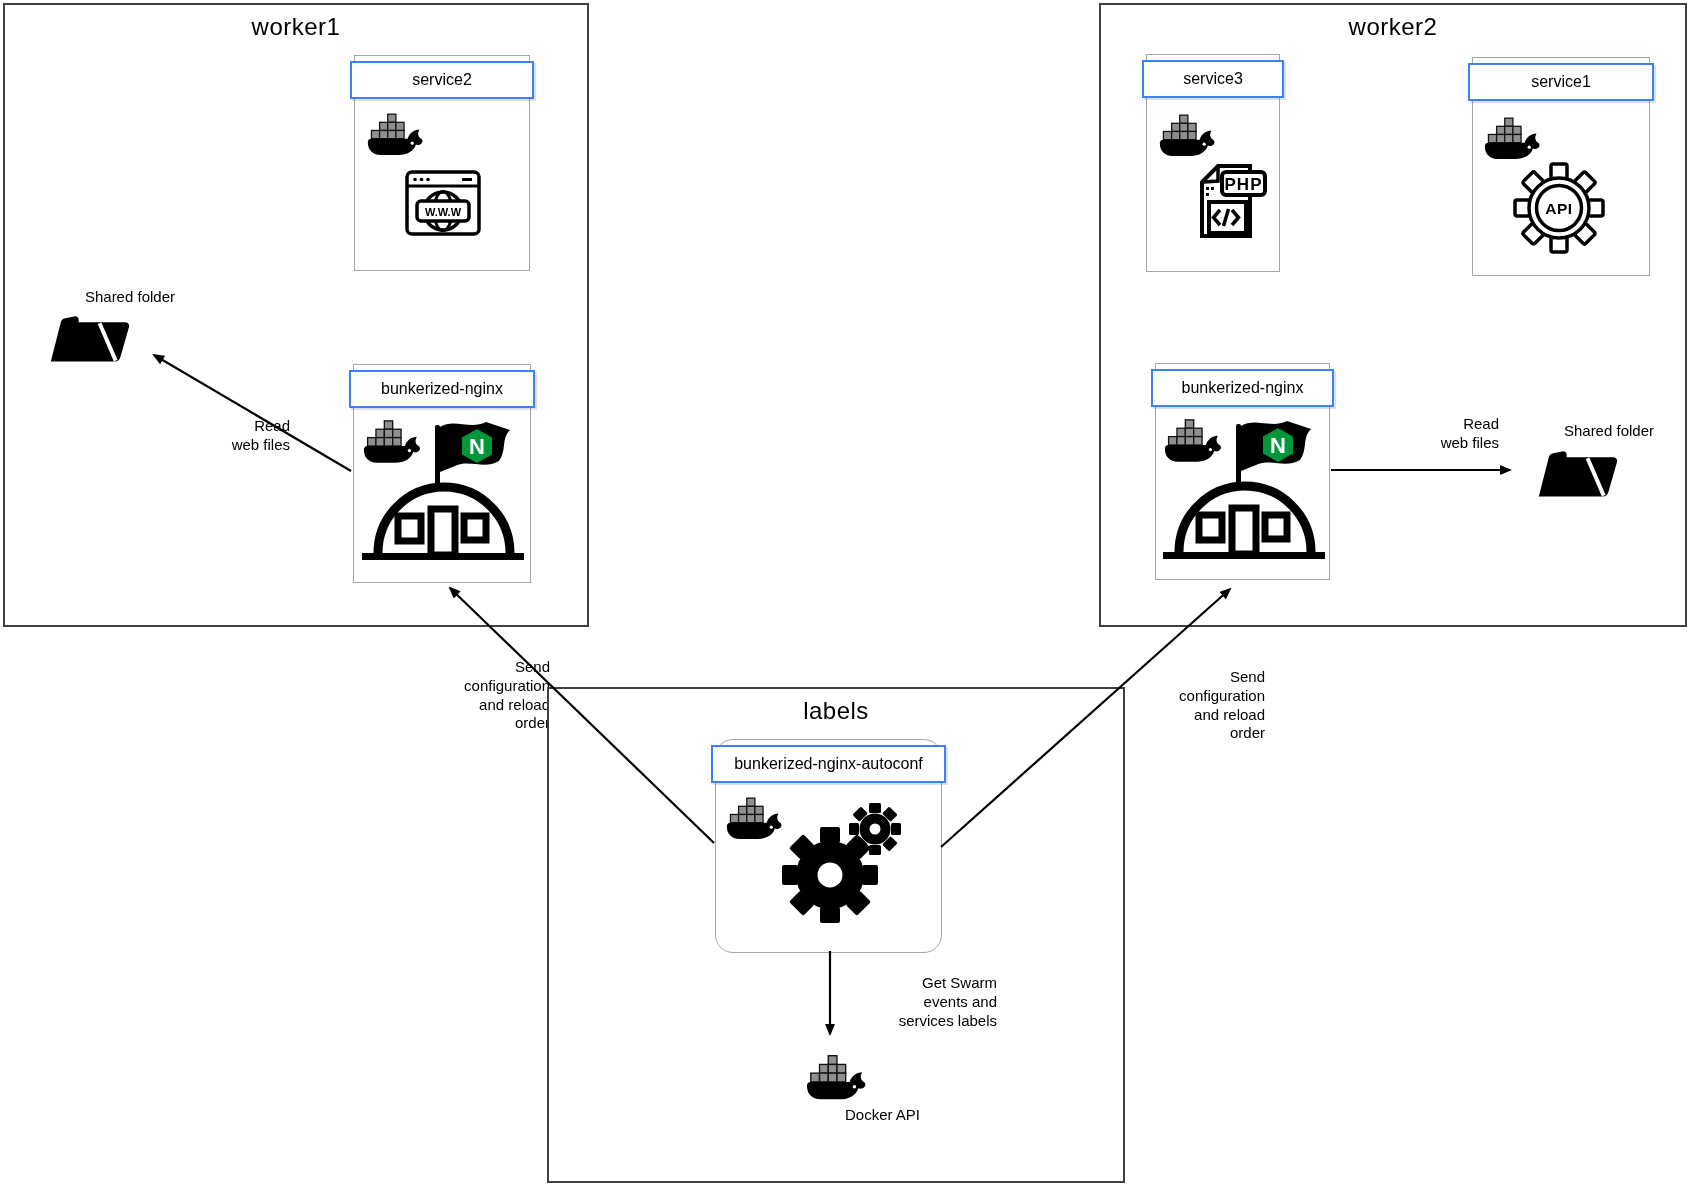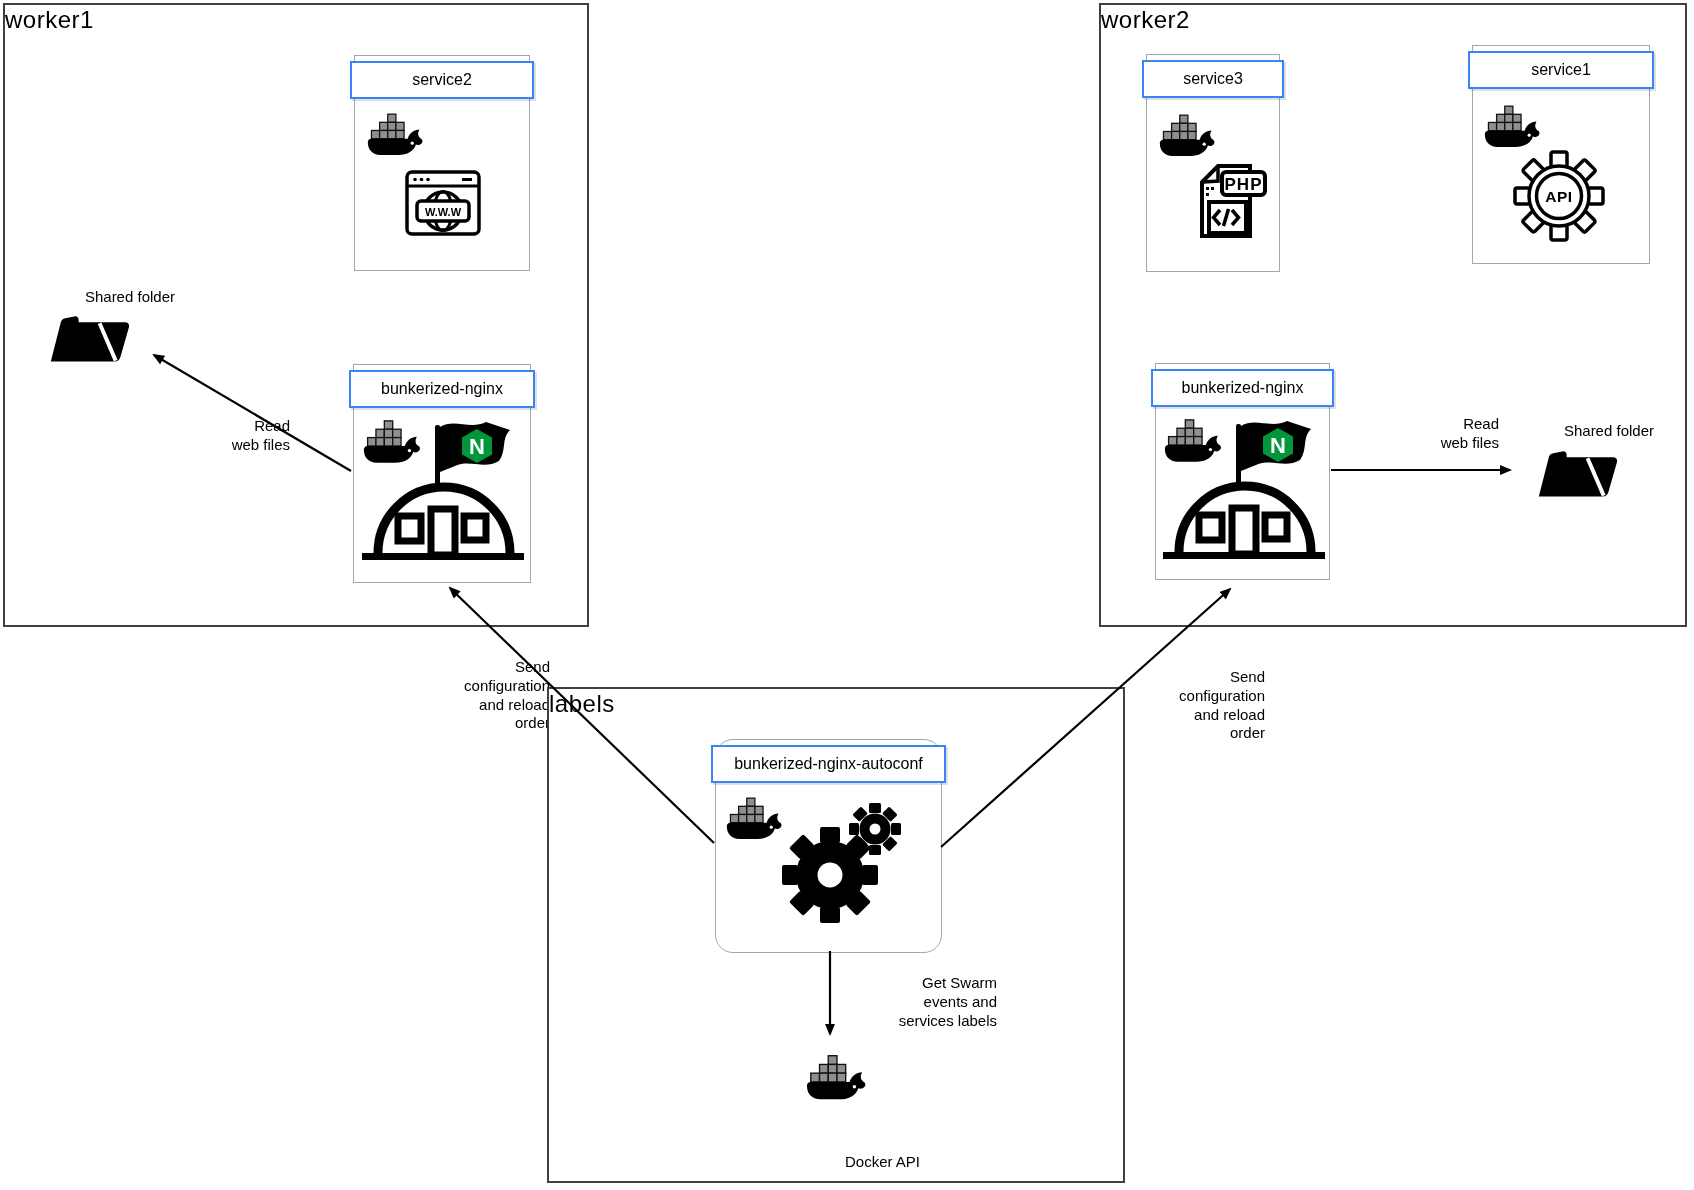--- a/index.html
+++ b/index.html
@@ -2,54 +2,54 @@
 <html><head>
 <meta charset="utf-8">
 <style>
   html,body{margin:0;padding:0;background:#fff;}
   .canvas{position:relative;width:1694px;height:1190px;background:#fff;
           font-family:"Liberation Sans",sans-serif;color:#000;overflow:hidden;}
   .node{position:absolute;border:2px solid #404040;background:#fff;box-sizing:border-box;z-index:1;}
   #worker1{left:3px;top:3px;width:586px;height:624px;}
   #worker2{left:1099px;top:3px;width:588px;height:624px;}
   #manager{left:547px;top:687px;width:578px;height:496px;}
-  .node-title{margin-top:1px;font-size:24px;letter-spacing:.5px;}
+  .node-title{text-align:center;margin-top:8px;font-size:24px;letter-spacing:.5px;}
   .cbox{position:absolute;border:1px solid #a6a6a6;background:#fff;box-sizing:border-box;}
   .cbar{position:absolute;left:-5px;right:-5px;top:5px;height:34px;background:#fff;
         border:2px solid #3b82f6;display:flex;align-items:center;justify-content:center;
         font-size:16px;box-shadow:2px 2px 0 rgba(0,0,0,.12);z-index:2;}
   .icon{position:absolute;}
   .lbl{position:absolute;font-size:15px;line-height:1.25;text-align:right;}
   
   #service2{left:349px;top:50px;width:176px;height:216px;}
   #bn1{left:348px;top:359px;width:178px;height:219px;}
   
   #service3{left:45px;top:49px;width:134px;height:218px;}
-  #service1{left:371px;top:40px;width:178px;height:219px;}
+  #service1{left:371px;top:52px;width:178px;height:219px;}
   #bn2{left:54px;top:358px;width:175px;height:217px;}
   
   #autoconf{left:166px;top:50px;width:227px;height:214px;border-radius:18px;}
   
   #service2 .whale{left:11px;top:56px;}   #service2 .www{left:50px;top:114px;}
   #service3 .whale{left:11px;top:58px;}   #service3 .php{left:40px;top:106px;}
   #service1 .whale{left:10px;top:58px;}   #service1 .api{left:40px;top:104px;}
   #bn1 .bunk{left:6px;top:52px;}          #bn2 .bunk{left:5px;top:52px;}
   #autoconf .whale{left:9px;top:56px;}    #autoconf .gears{left:64px;top:62px;}
   
   #lbl-shared-w1{left:20px;top:283px;width:150px;}
   #folder-w1{left:42px;top:306px;}
   #lbl-read-w1{left:155px;top:412px;width:130px;}
   
   #lbl-read-w2{left:268px;top:410px;width:130px;}
   #lbl-shared-w2{left:418px;top:417px;width:135px;}
   #folder-w2{left:432px;top:441px;}
   
   #lbl-getswarm{left:288px;top:285px;width:160px;}
   #whale-dockerapi{left:256px;top:364px;}
-  #lbl-dockerapi{left:206px;top:417px;width:165px;margin-top:47px;}
+  #lbl-dockerapi{left:206px;top:417px;width:165px;}
   
   #lbl-send-w1{left:400px;top:658px;width:150px;}
   #lbl-send-w2{left:1115px;top:668px;width:150px;}
   .arrows{position:absolute;left:0;top:0;z-index:6;pointer-events:none;}
   svg text{font-family:"Liberation Sans",sans-serif;}
 </style>
 </head>
 <body>
 
 <div class="canvas">

